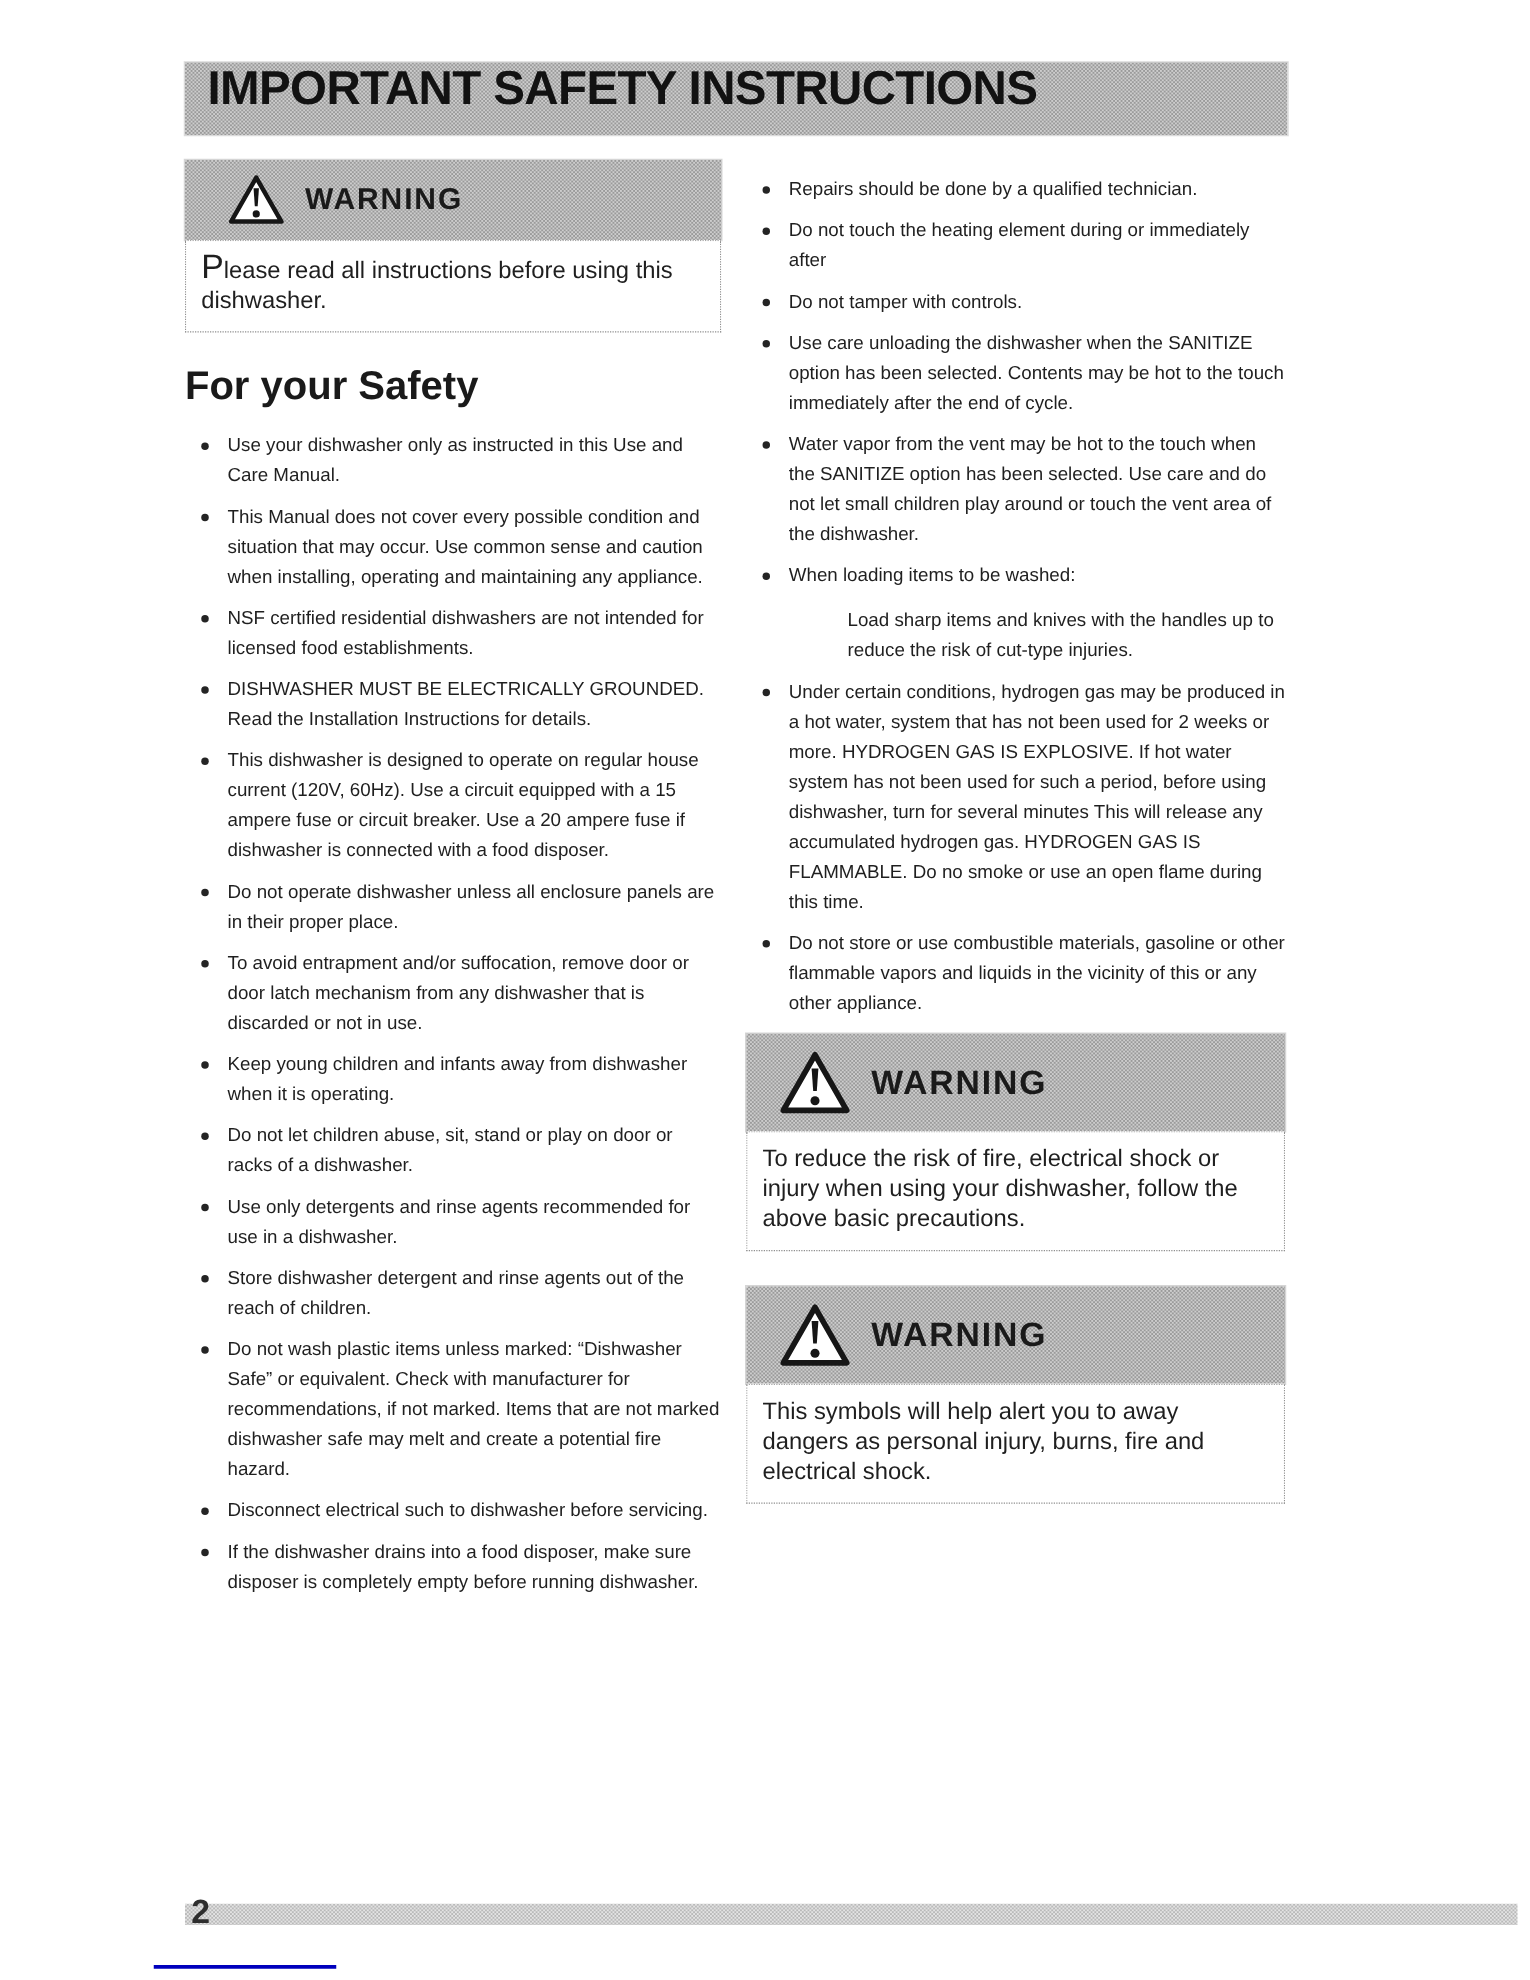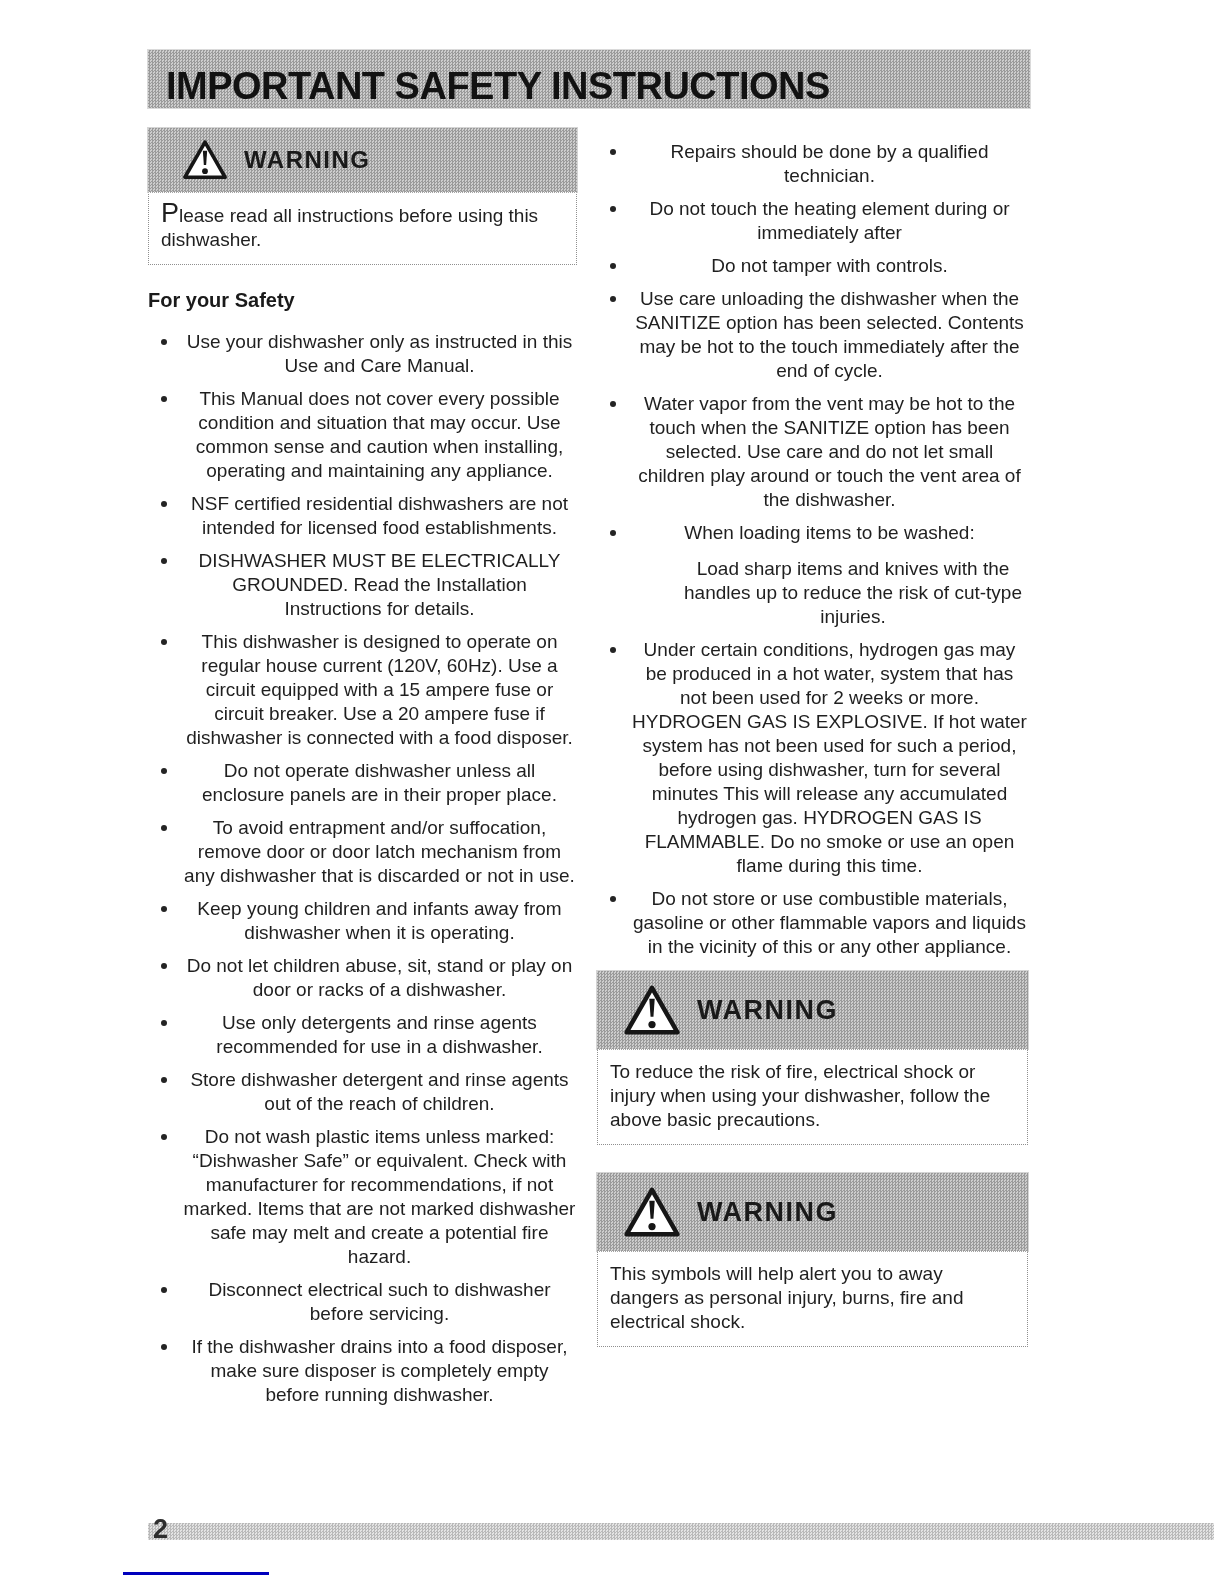--- a/index.html
+++ b/index.html
@@ -15,21 +15,21 @@
   .ht-dark{
     background:repeating-conic-gradient(#9a9a9a 0% 25%, #cdcdcd 0% 50%) 0 0 / 3px 3px;
   }
   .ht-light{
     background:repeating-conic-gradient(#b9b9b9 0% 25%, #e3e3e3 0% 50%) 0 0 / 3px 3px;
   }
 
   
   .banner{
     position:absolute;left:148px;top:50px;width:882px;height:58px;
-    display:flex;align-items:flex-end;
+    display:flex;align-items:flex-start;
     box-shadow:0 0 0 1px rgba(150,150,150,.35);
   }
   .banner h1{
     margin:0 0 0 18px;
     font-size:38px;font-weight:bold;letter-spacing:-0.5px;color:#121212;
   }
 
   
   .col{position:absolute;top:0;}
   .col.left {left:148px;width:429px;}
@@ -57,30 +57,30 @@
     border:1px dotted #8f8f8f;border-top:1px dotted #a5a5a5;
     background:#fff;
     padding:10px 12px 12px 12px;
     font-size:19px;line-height:24px;
   }
   .warn-body.dropcap::first-letter{font-size:27px;line-height:20px;}
 
   
   h2.safety{
     margin:24px 0 18px 0;
-    font-size:20px;font-weight:bold;color:#1a1a1a;
+    font-size:32px;font-weight:bold;color:#1a1a1a;
   }
 
   
   ul.blist{list-style:none;margin:0;padding:0;}
   ul.blist li{
     position:relative;
     padding-left:34px;
     margin:0 0 9px 0;
-    font-size:19px;line-height:24px;text-align:center;
+    font-size:15px;line-height:24px;
   }
   ul.blist li::before{
     content:"";
     position:absolute;left:13px;top:9px;
     width:6px;height:6px;border-radius:50%;
     background:#242424;
   }
   ul.blist p.sub{
     margin:12px 0 0 47px;
   }

